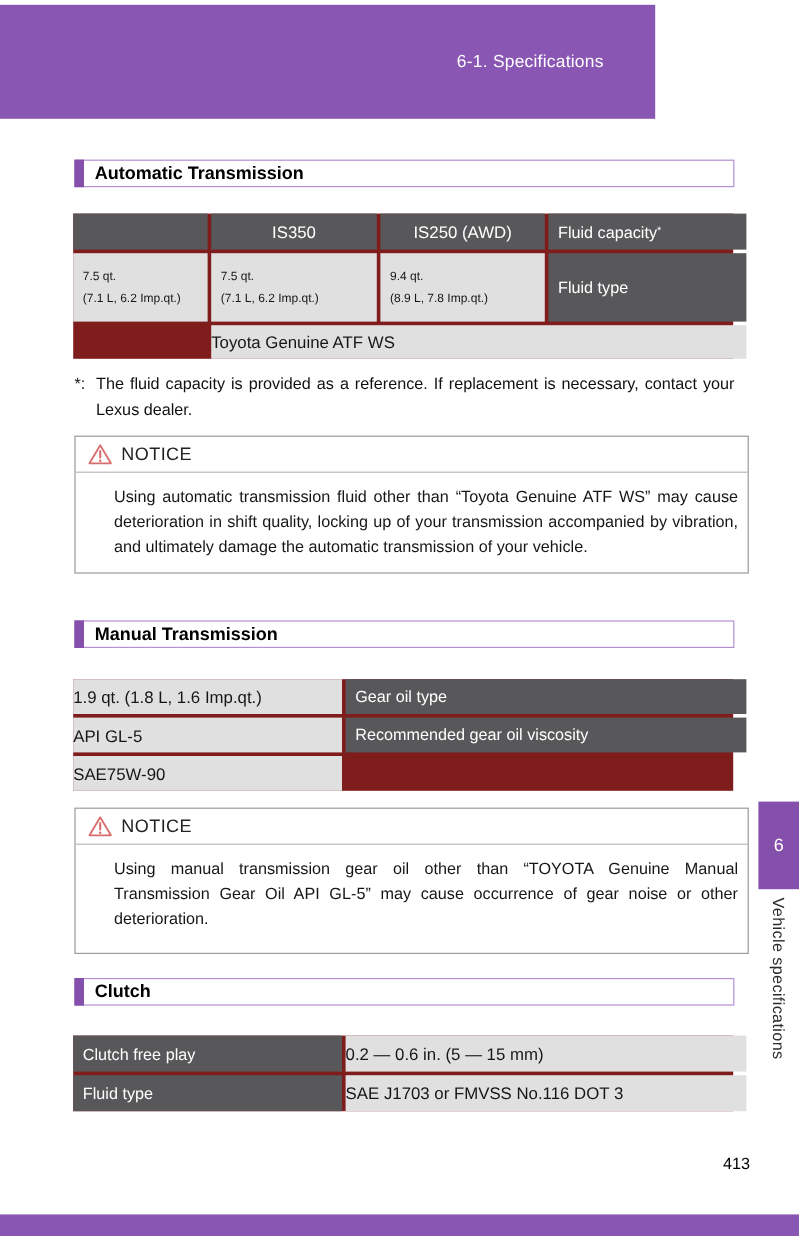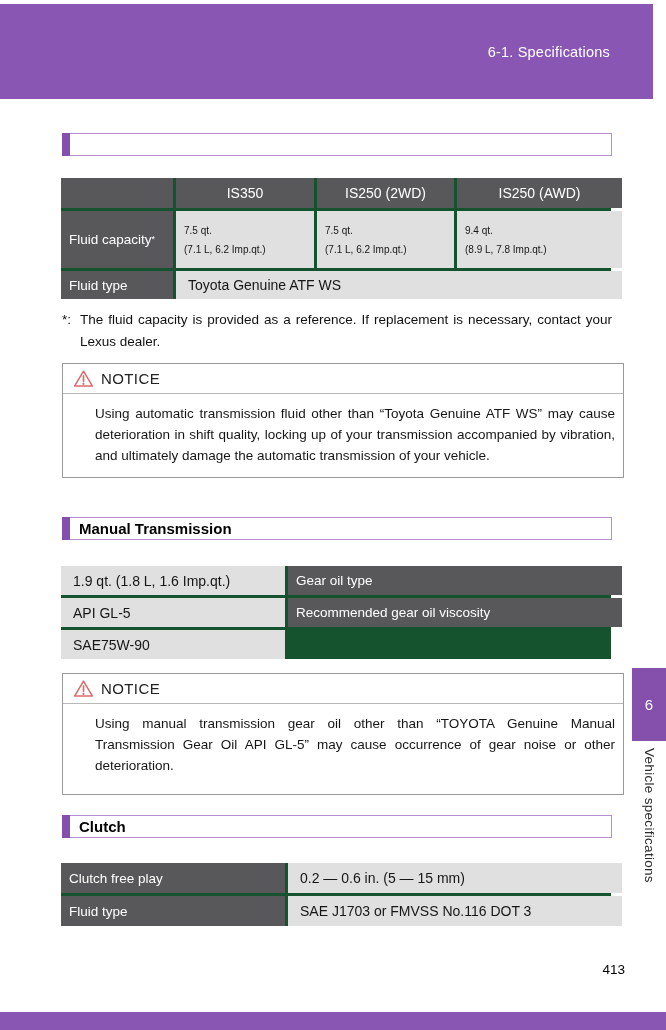--- a/index.html
+++ b/index.html
@@ -3,21 +3,21 @@
 <meta charset="utf-8">
 <style>
   html,body { margin:0; padding:0; background:#fff; }
   .page {
     position:relative; width:666px; height:1030px; background:#ffffff;
     font-family:"Liberation Sans", sans-serif; color:#1a1a1a; overflow:hidden;
   }
 
   
   .top-bar {
-    position:absolute; left:0; top:4px; width:653px; height:95px;
+    position:absolute; left:0; top:4px; width:546px; height:95px;
     background:var(--purple_band,#8a56b4);
     display:flex; align-items:center; justify-content:flex-end;
     padding-right:43px; box-sizing:border-box;
   }
   .top-bar-title { color:#fff; font-size:14.5px; letter-spacing:0.2px; }
 
   
   .bottom-bar {
     position:absolute; left:0; bottom:0; width:666px; height:18px;
     background:var(--purple_band,#8a56b4);
@@ -29,31 +29,31 @@
     border:1px solid var(--purple_border,#b48fd1); background:#fff;
     display:flex; align-items:center; box-sizing:border-box;
   }
   .section-accent {
     position:absolute; left:-1px; top:-1px; bottom:-1px; width:8px;
     background:var(--purple_accent,#8450ab);
   }
   .section-title { font-size:15px; font-weight:700; color:#000; margin-left:16px; white-space:nowrap; }
 
   
-  .grid-table { position:absolute; left:61px; width:550px; display:grid; gap:3px; background:#14532d; box-sizing:border-box; }
+  .grid-table { position:absolute; left:61px; width:550px; display:grid; gap:3px; background:#7f1d1d; box-sizing:border-box; }
   .at-table  { top:178px; grid-template-columns:112px 138px 137px 165px; grid-template-rows:30px 57px 28px; }
   .mt-table  { top:566px; grid-template-columns:224px 334px; grid-template-rows:29px 29px 29px; }
   .cl-table  { top:863px; grid-template-columns:224px 334px; grid-template-rows:30px 30px; }
 
   .cell { display:flex; align-items:center; box-sizing:border-box; }
   .cell-dark  { background:var(--table_dark,#58585a); color:#fff; }
   .cell-light { background:var(--table_light,#e0e0e0); color:#161616; }
   .cell-head  { justify-content:center; font-size:14px; }
   .cell-label { padding-left:8px; font-size:13.5px; }
-  .cell-value { padding-left:12px; font-size:14px;text-align:center; }
+  .cell-value { font-size:14px;text-align:center; }
   .cell-multiline { flex-direction:column; align-items:flex-start; justify-content:center; padding:4px 6px 4px 8px; font-size:10px; line-height:19px; }
   .span3 { grid-column:2 / span 3; }
   sup.fn { font-size:9px; vertical-align:top; position:relative; top:-1px; }
 
   
   .footnote {
     position:absolute; left:62px; top:309px; width:550px;
     display:flex; font-size:13.5px; line-height:21.5px; color:#111;
   }
   .footnote-marker { width:18px; flex:none; }
@@ -95,26 +95,26 @@
 <body>
 
 <div class="page">
 
   <div class="top-bar">
     <span class="top-bar-title">6-1. Specifications</span>
   </div>
 
   <div class="section-header" style="top:133px">
     <span class="section-accent"></span>
+    <span class="section-title">Automatic Transmission</span>
   </div>
 
   <div class="grid-table at-table">
     <div class="cell cell-dark"></div>
     <div class="cell cell-dark cell-head">IS350</div>
-    <div class="cell cell-dark cell-head">IS250 (2WD)</div>
     <div class="cell cell-dark cell-head">IS250 (AWD)</div>
 
     <div class="cell cell-dark cell-label">
       <span>Fluid capacity</span>
         <sup class="fn">*</sup>
     </div>
     <div class="cell cell-light cell-multiline">
       <span>7.5 qt.</span>
       <span>(7.1 L, 6.2 Imp.qt.)</span>
     </div>

